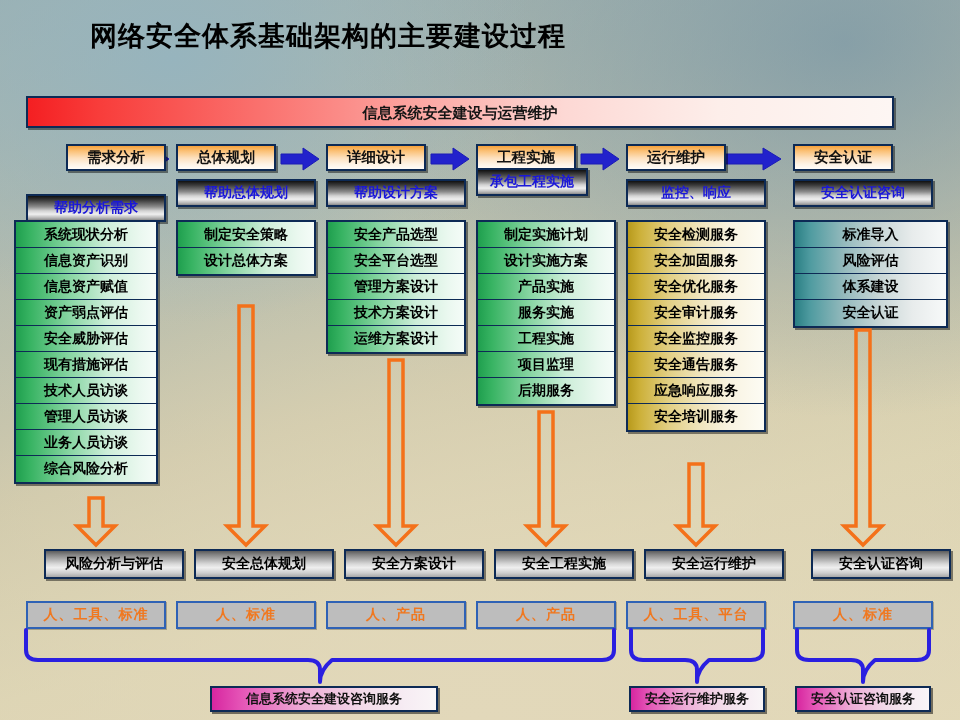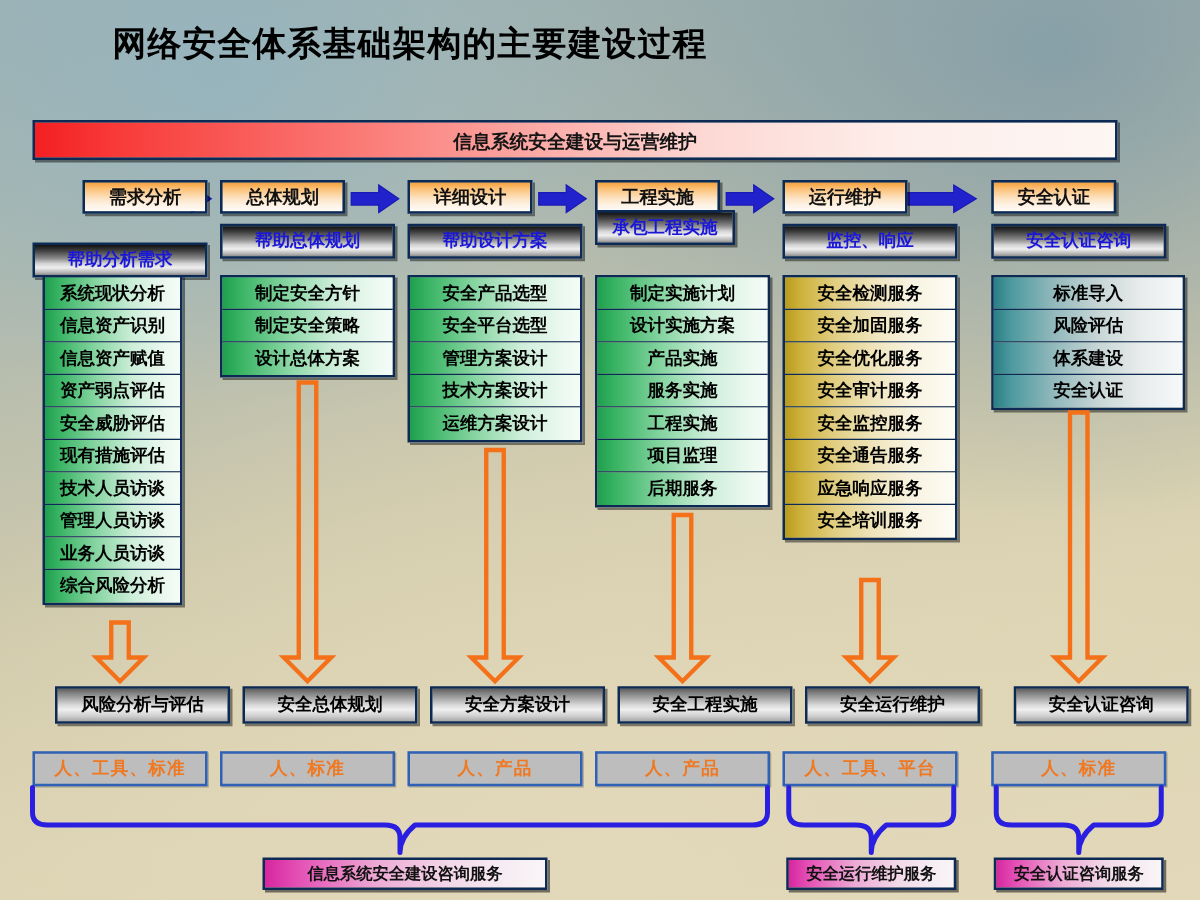--- a/index.html
+++ b/index.html
@@ -133,21 +133,21 @@
         <polygon points="0,6 40,6 40,0 58,11 40,22 40,16 0,16" fill="#2222cc" stroke="#1a1ab5" stroke-width="1"></polygon>
       </svg>
   </div>
 
   <div class="abs col-head" style="left:26px;top:144px;width:100px;margin-left:40px;">
     <span>需求分析</span>
   </div>
   <div class="abs col-sub" style="left:26px;top:179px;width:140px;margin-top:15px;">
     <span>帮助分析需求</span>
   </div>
-  <div class="abs list g-green" style="left:34px;top:220px;width:112px;text-align:right;">
+  <div class="abs list g-green" style="left:14px;top:220px;width:144px;text-align:right;">
     <div class="item">
         <span>系统现状分析</span>
       </div>
     <div class="item">
         <span>信息资产识别</span>
       </div>
     <div class="item">
         <span>信息资产赋值</span>
       </div>
     <div class="item">
@@ -184,23 +184,20 @@
     <span>人、工具、标准</span>
   </div>
 
   <div class="abs col-head" style="left:176px;top:144px;width:100px;">
     <span>总体规划</span>
   </div>
   <div class="abs col-sub" style="left:176px;top:179px;width:140px;">
     <span>帮助总体规划</span>
   </div>
   <div class="abs list g-green" style="left:176px;top:220px;width:140px;">
-    <div class="item">
-        <span>制定安全方针</span>
-      </div>
     <div class="item">
         <span>制定安全策略</span>
       </div>
     <div class="item">
         <span>设计总体方案</span>
       </div>
   </div>
   <div class="abs" style="left:226px;top:306px;">
     <svg style="width:40px;height:240px;" viewBox="0 0 40 240">
         <polygon points="13,0 27,0 27,220 39,220 20,239 1,220 13,220" fill="none" stroke="#f4711a" stroke-width="3.5"></polygon>

